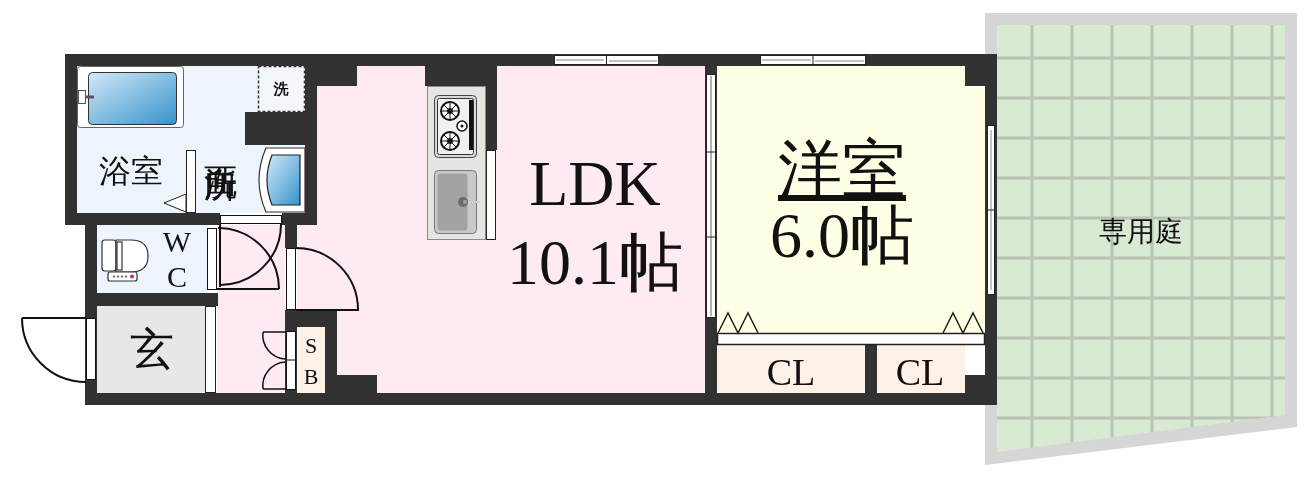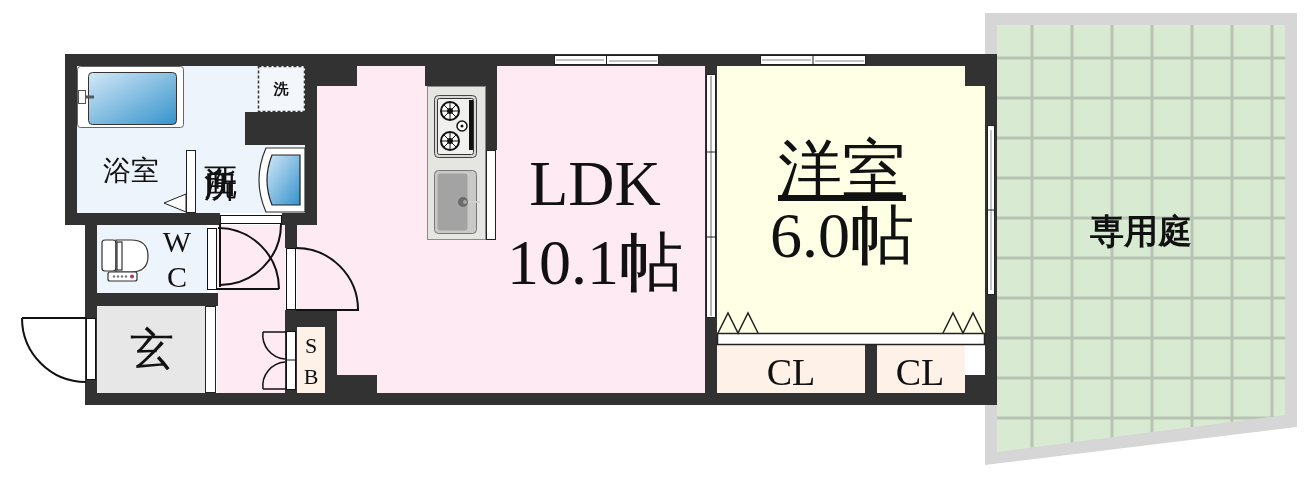--- a/index.html
+++ b/index.html
@@ -211,27 +211,27 @@
   <g stroke="#111" stroke-width="1.5" fill="none">
     <rect x="286.5" y="331.5" width="9" height="58" fill="#fff" stroke-width="1"></rect>
     <line x1="286" y1="360" x2="296" y2="360" stroke-width="1"></line>
     <line x1="263" y1="332" x2="286" y2="332"></line>
     <path d="M263,332 A24,24 0 0 0 285,359"></path>
     <line x1="263" y1="389" x2="286" y2="389"></line>
     <path d="M263,389 A24,24 0 0 1 285,362"></path>
   </g>
 </svg>
 
-<div class="lbl" style="left:131px;top:171px;font-size:28px;">浴室</div>
+<div class="lbl" style="left:131px;top:171px;font-size:32px;">浴室</div>
 <div class="lbl vert" style="left:220px;top:141px;">洗面所</div>
 <div class="lbl sans" style="left:281px;top:89px;font-size:15px;font-weight:bold;">洗</div>
 <div class="lbl" style="left:177px;top:242px;font-size:30px;">W</div>
 <div class="lbl" style="left:177px;top:277px;font-size:30px;">C</div>
 <div class="lbl" style="left:152px;top:350px;font-size:44px;">玄</div>
 <div class="lbl" style="left:311px;top:346px;font-size:22px;">S</div>
 <div class="lbl" style="left:311px;top:377px;font-size:22px;">B</div>
 <div class="lbl big" style="left:595px;top:184px;">LDK</div>
 <div class="lbl big" style="left:595px;top:263px;">10.1帖</div>
 <div class="lbl big" style="left:842px;top:170px;text-decoration:underline;">洋室</div>
 <div class="lbl big" style="left:842px;top:236px;text-align:center;">6.0帖</div>
 <div class="lbl" style="left:791px;top:372px;font-size:38px;">CL</div>
 <div class="lbl" style="left:920px;top:372px;font-size:38px;">CL</div>
-<div class="lbl" style="left:1141px;top:232px;font-size:34px;font-weight:bold;">専用庭</div>
+<div class="lbl" style="left:1141px;top:232px;font-size:28px;">専用庭</div>
 
 </body></html>

